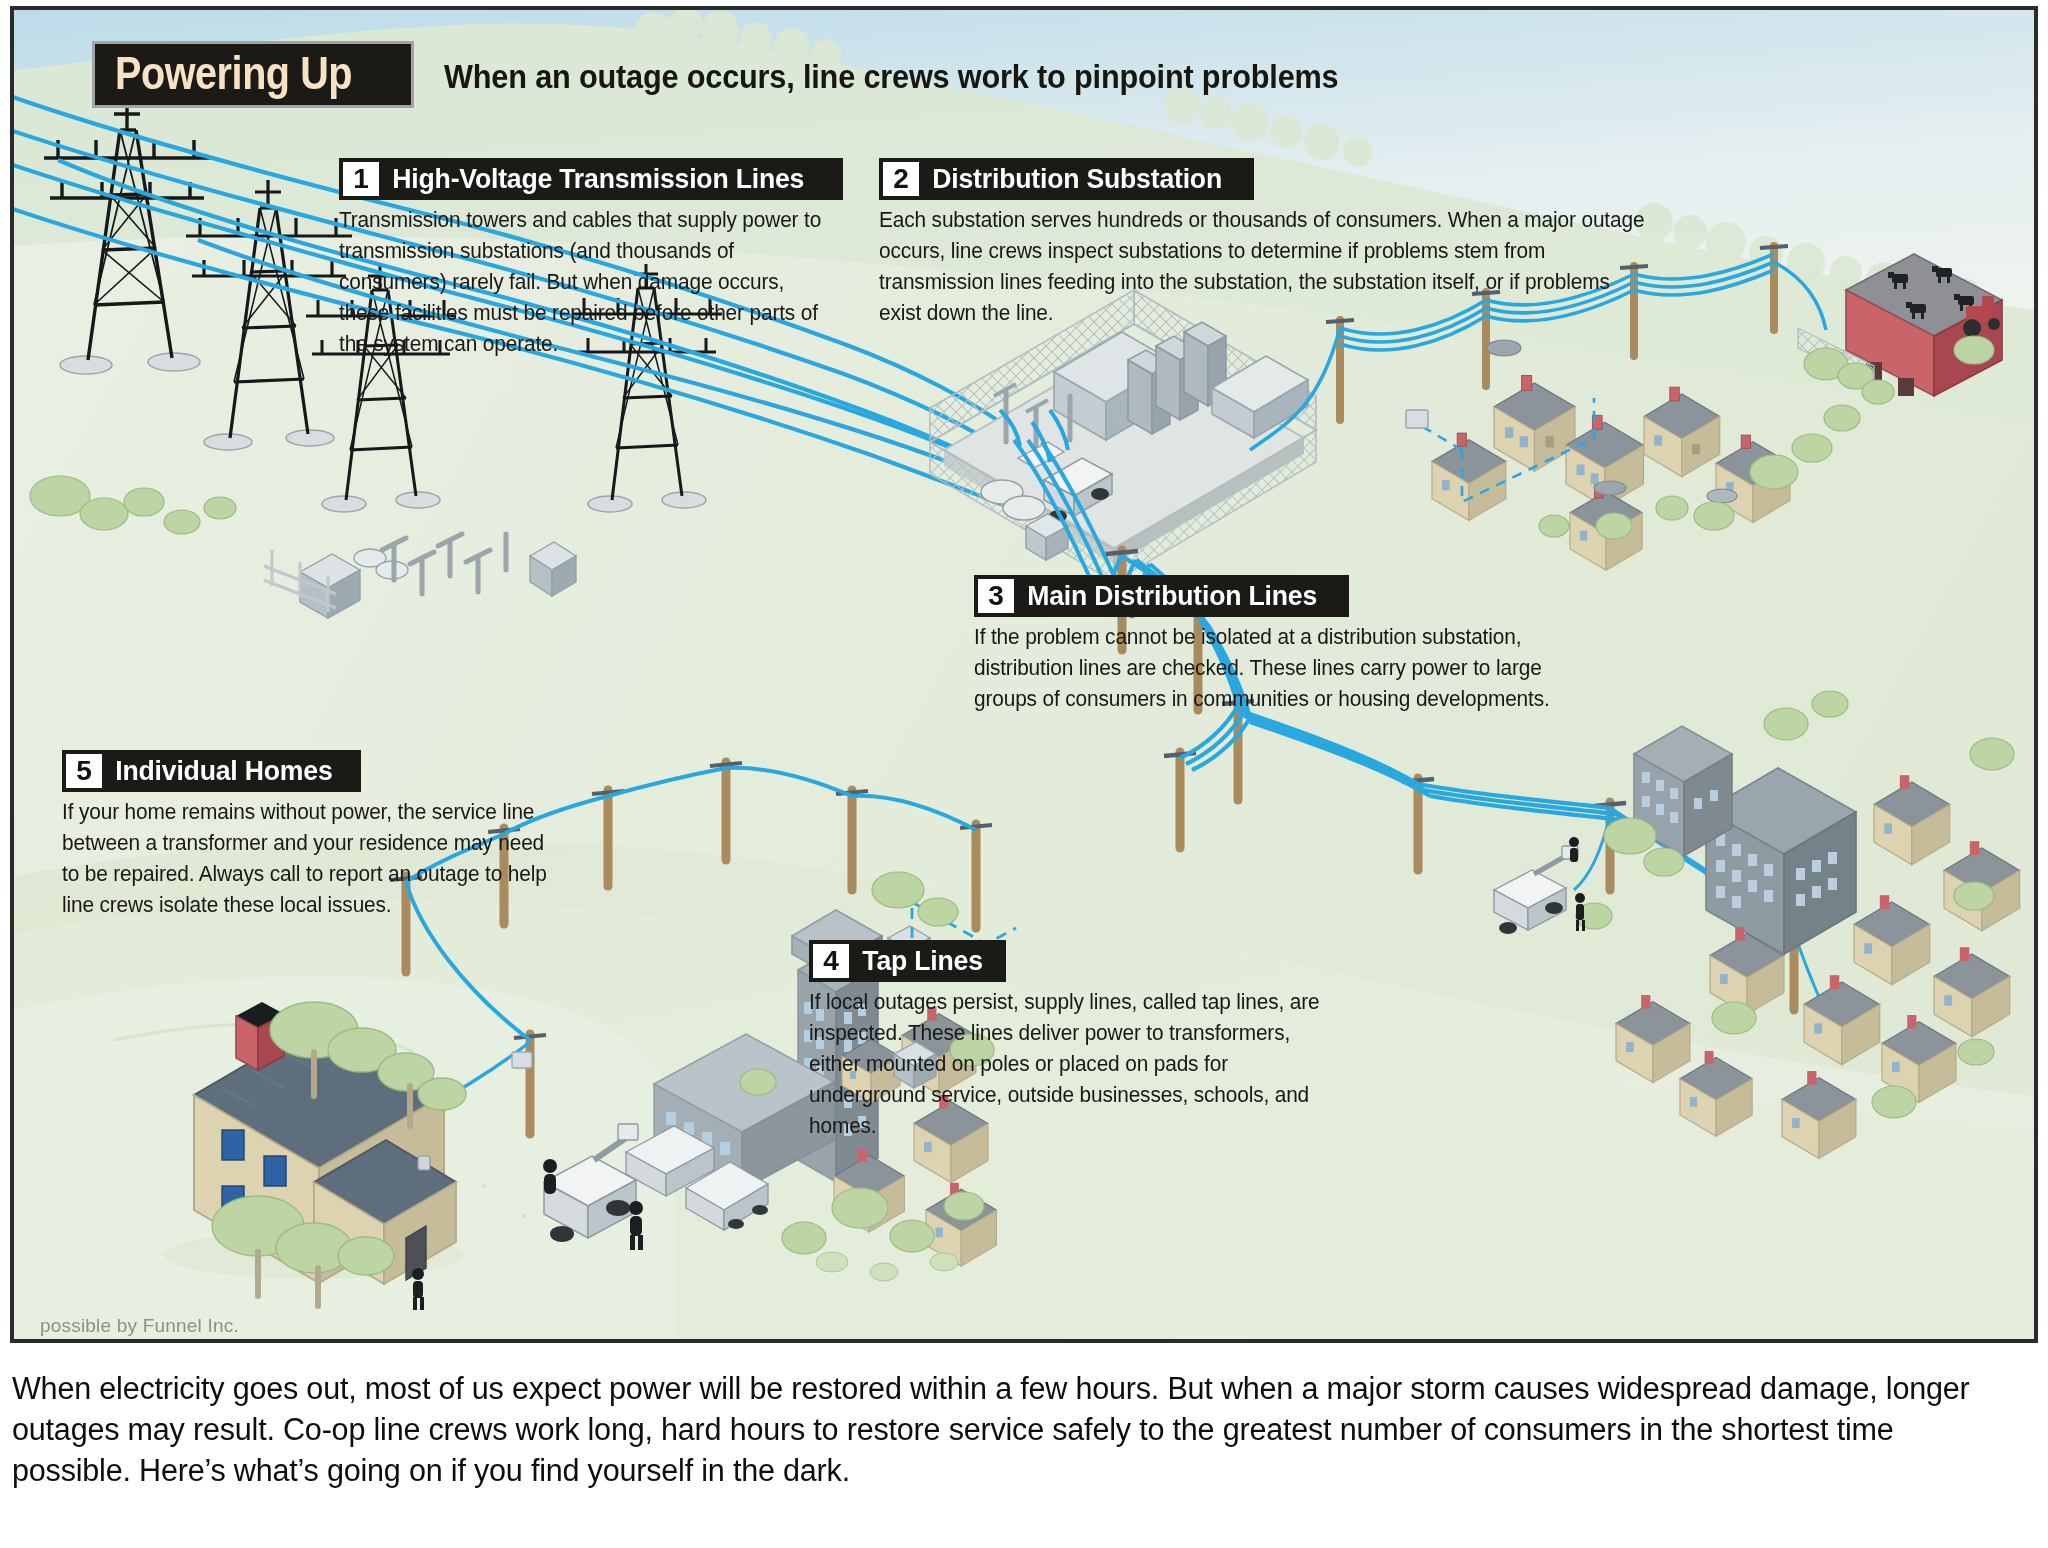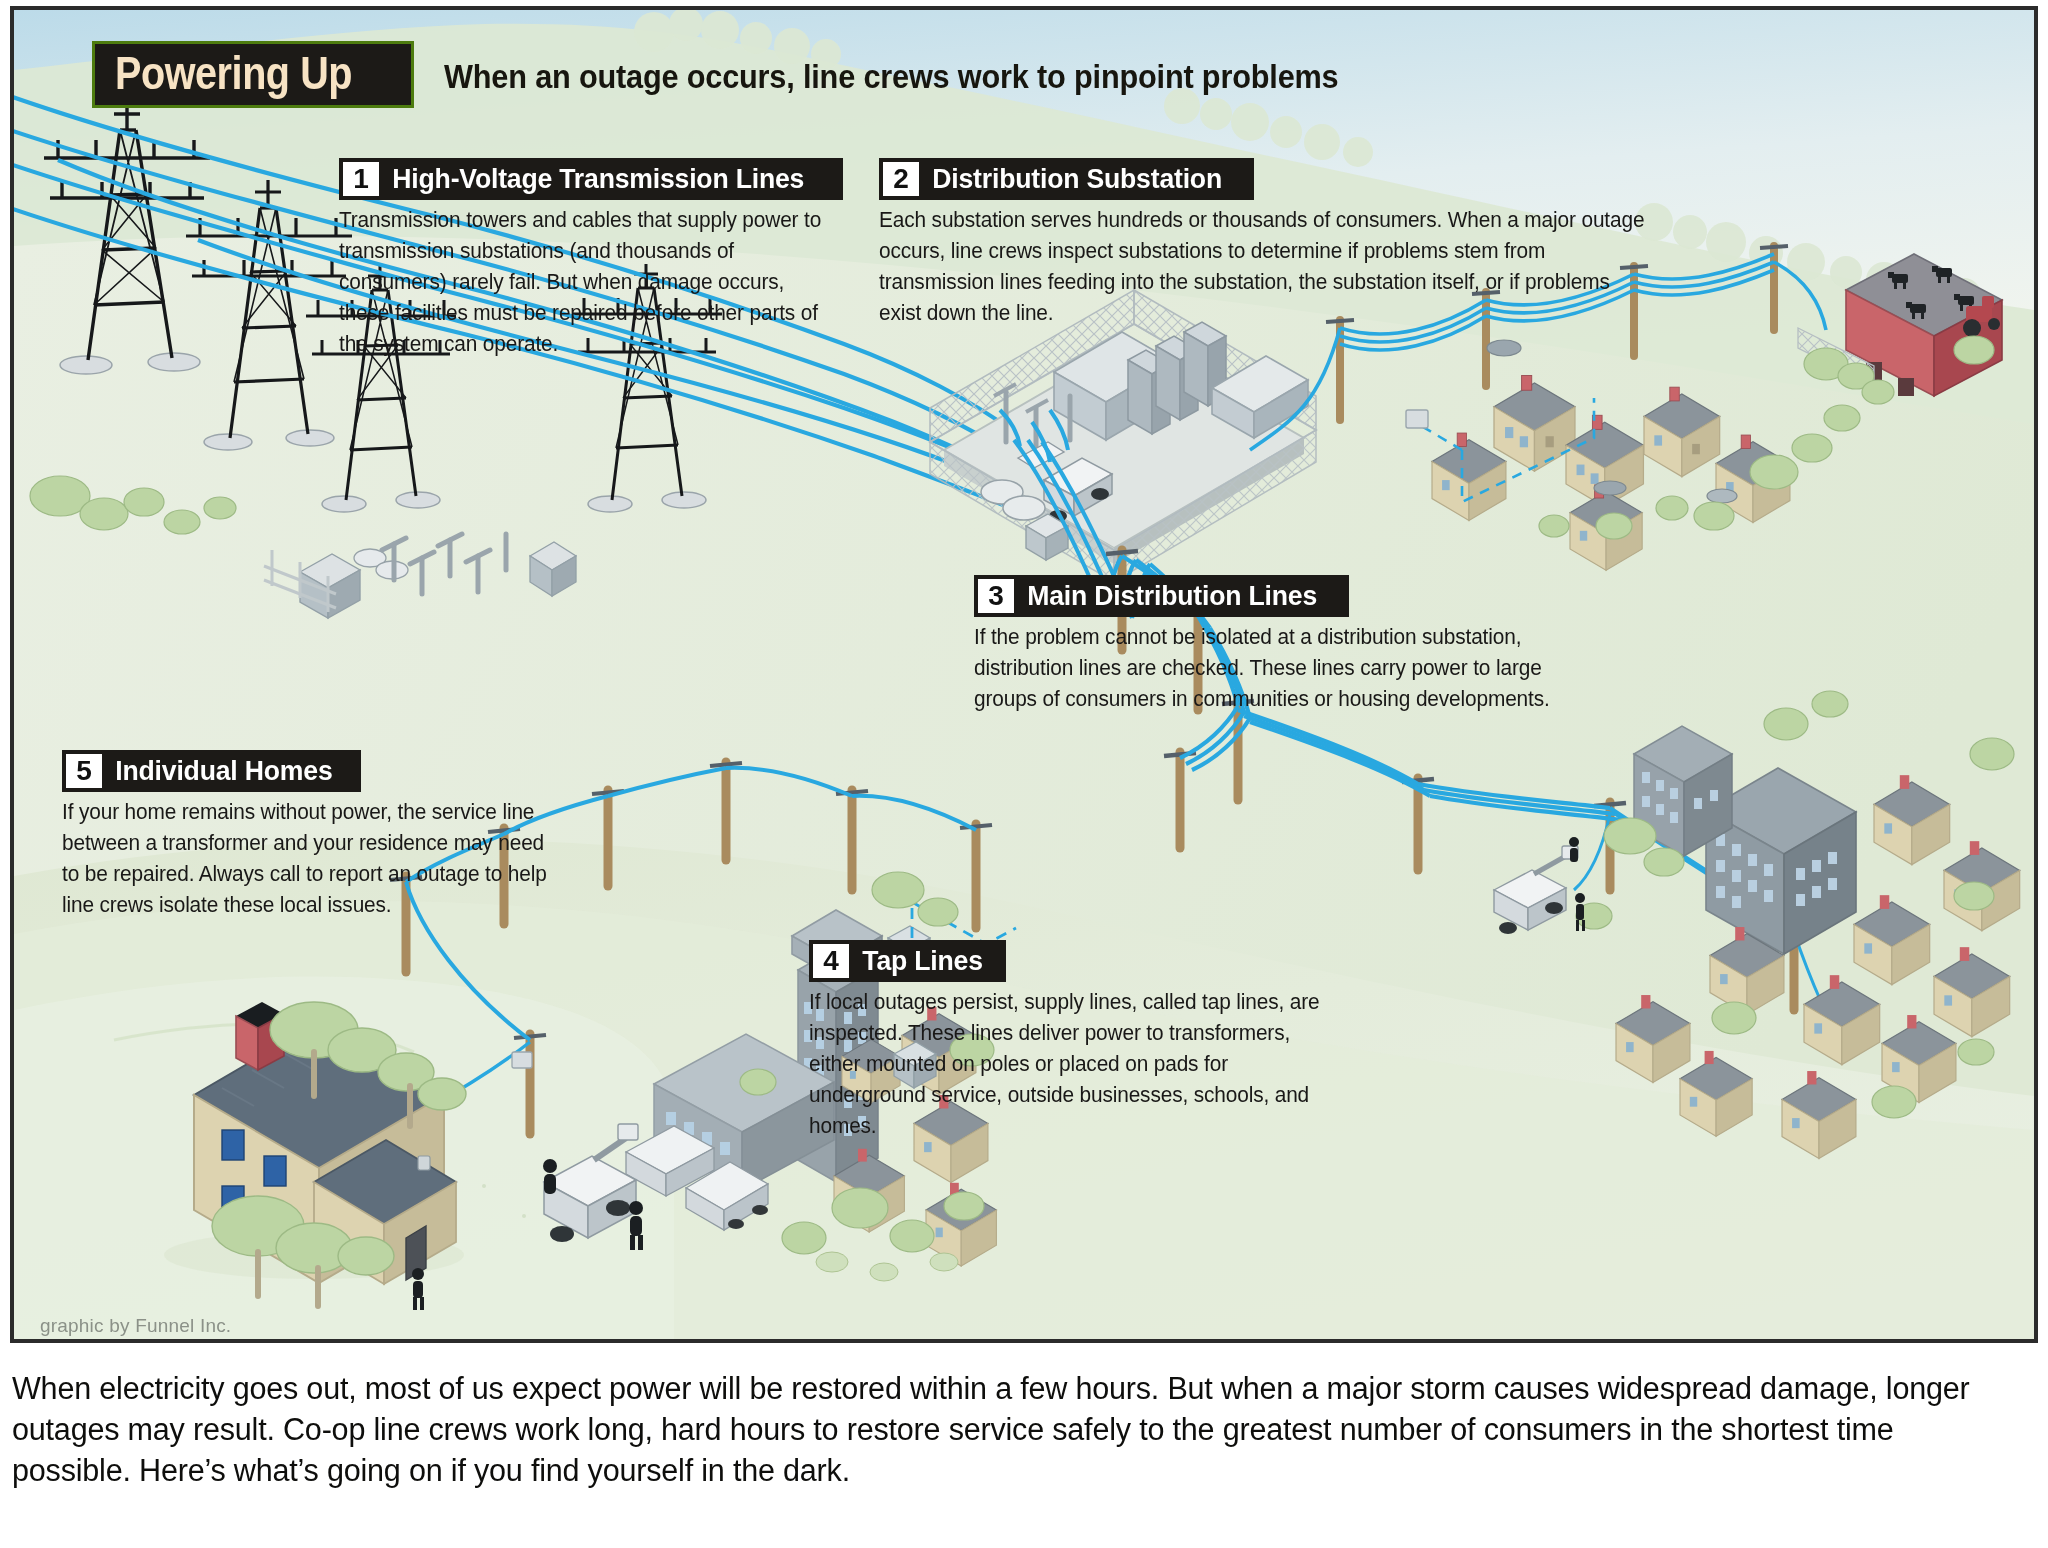--- a/index.html
+++ b/index.html
@@ -17,21 +17,21 @@
     border:4px solid #2b2b2b;
     box-sizing:border-box;
     overflow:hidden;
     background:#eef2ea;
   }
   .frame svg{position:absolute;left:0;top:0;}
 
   
   .title-badge{
     position:absolute;left:78px;top:31px;
-    background:#1c1a17;border:3px solid #4d7c0f;
+    background:#1c1a17;border:3px solid #a3a3a3;
     padding:6px 20px 9px 20px;
     z-index:40;
   }
   .title-badge span{
     color:#f7e3c4;font-size:46px;font-weight:bold;
     letter-spacing:-0.5px;line-height:1;
     font-family:"Liberation Sans", sans-serif;
     display:block;
     transform:scaleX(0.86);transform-origin:left center;
     white-space:nowrap;
@@ -984,18 +984,18 @@
     <div class="step" id="step5">
       <div class="step-head">
         <div class="step-num">5</div>
         <div class="step-title">Individual Homes</div>
       </div>
       <div class="step-body">
         <p>If your home remains without power, the service line between a transformer and your residence may need to be repaired. Always call to report an outage to help line crews isolate these local issues.</p>
       </div>
     </div>
 
-    <div class="credit">graphic by Funnel Inc.</div>
+    <div class="credit">possible by Funnel Inc.</div>
   </div>
 
   <div class="caption">When electricity goes out, most of us expect power will be restored within a few hours. But when a major storm causes widespread damage, longer outages may result. Co-op line crews work long, hard hours to restore service safely to the greatest number of consumers in the shortest time possible. Here’s what’s going on if you find yourself in the dark.</div>
 
 </div>
 
 </body></html>

